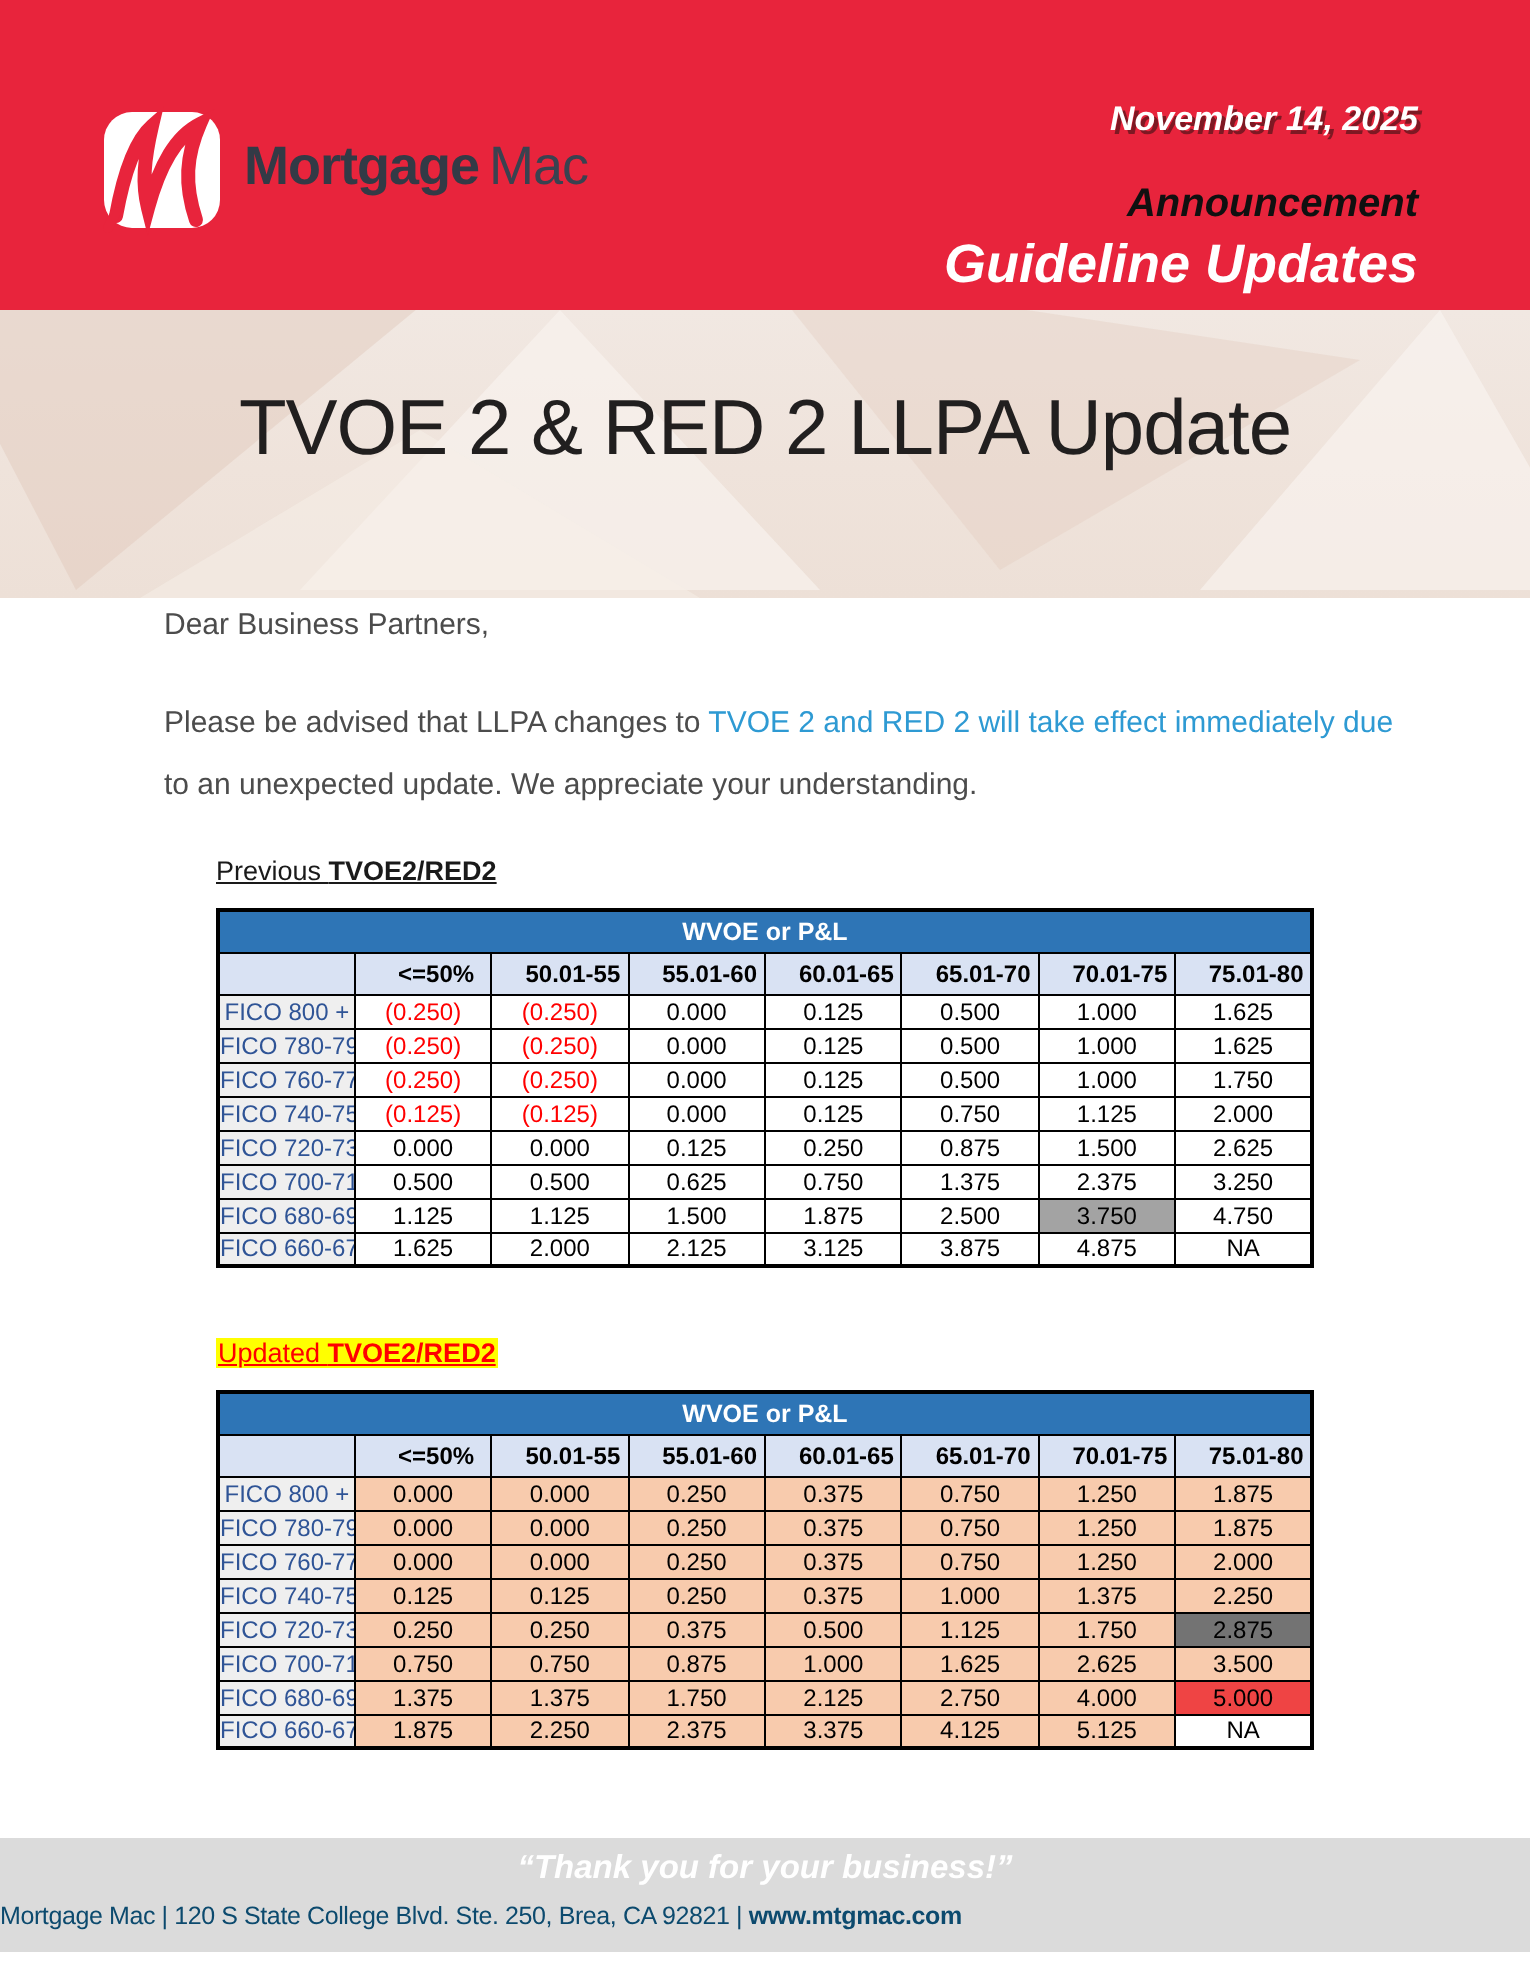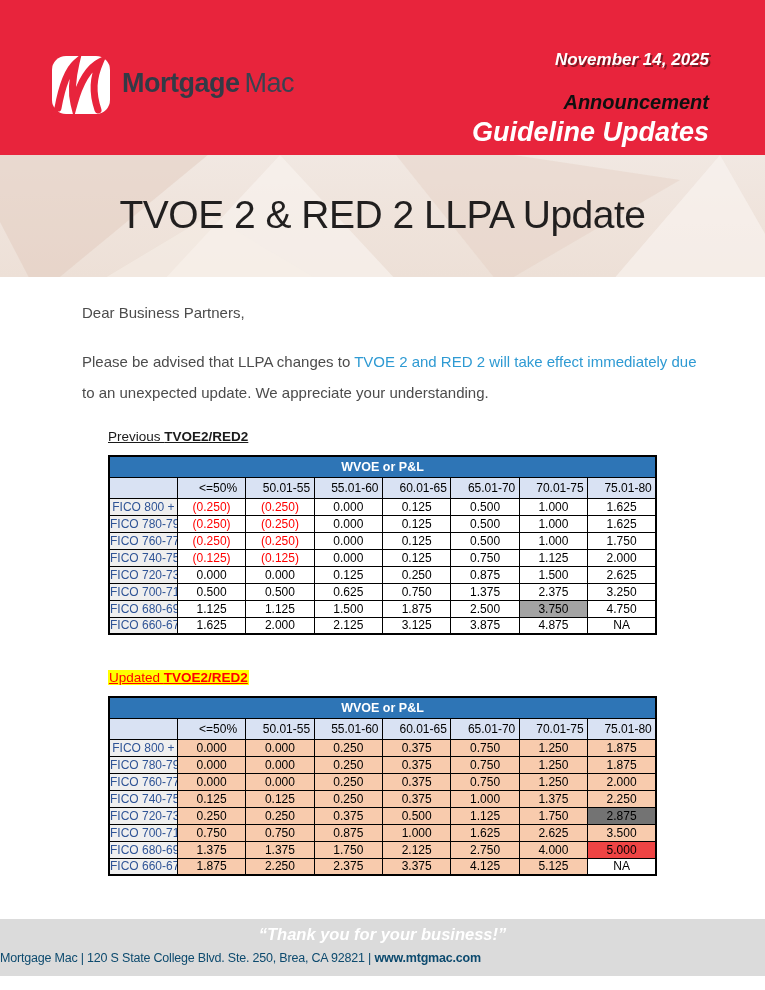--- a/index.html
+++ b/index.html
@@ -43,21 +43,21 @@
     margin-top: 21px;
     font-size: 20px; font-style: italic; font-weight: 600; color: #101010;
   }
   .hdr-guideline {
     margin-top: 3px;
     font-size: 27px; font-style: italic; font-weight: bold; color: #ffffff;
   }
 
   
   .banner {
-    position: absolute; left: 0; top: 155px; width: 765px; height: 122px;
+    position: absolute; left: 0; top: 155px; width: 765px; height: 144px;
     background: linear-gradient(180deg, #F1E8E2 0%, #EFE3DB 55%, #EDE0D7 100%);
     overflow: hidden;
   }
   .tri { position: absolute; }
   .tri1 { left:-40px; top:-10px; width:260px; height:150px; background:rgba(224,200,186,0.45); clip-path:polygon(0 0,100% 0,30% 100%); }
   .tri2 { left:150px; top:0; width:260px; height:140px; background:rgba(248,242,238,0.7); clip-path:polygon(50% 0,100% 100%,0 100%); }
   .tri3 { left:380px; top:-20px; width:300px; height:150px; background:rgba(228,206,192,0.4); clip-path:polygon(0 0,100% 30%,40% 100%); }
   .tri4 { left:600px; top:0; width:200px; height:140px; background:rgba(250,245,241,0.6); clip-path:polygon(60% 0,100% 100%,0 100%); }
   .tri5 { left:60px; top:60px; width:300px; height:90px; background:rgba(246,238,232,0.55); clip-path:polygon(0 100%,50% 0,100% 100%); }
   .banner-title {
@@ -95,21 +95,21 @@
     border-collapse: collapse; table-layout: fixed;
     width: 549px;
     border: 2px solid #000;
   }
   table.llpa td {
     border: 1px solid #000;
     text-align: center; vertical-align: middle;
     overflow: hidden; white-space: nowrap;
   }
   td.band   { background: #2E75B6; color: #fff; font-weight: bold; font-size: 12.5px; height: 21px; }
-  td.colhead{ background: #D9E2F3; color: #000; font-weight: normal; font-size: 12px; height: 21px; padding-left: 13px; }
+  td.colhead{ background: #D9E2F3; color: #000; font-weight: bold; font-size: 12px; height: 21px; padding-left: 13px; }
   td.rowlabel { background: #EFEFEF; color: #2F5496; font-size: 12px; height: 17px; }
   td.val   { color: #000; font-size: 12px; height: 17px; }
   td.neg   { color: #FF0000; }
 
   
   .footer {
     position: absolute; left: 0; top: 919px; width: 765px; height: 57px;
     background: #DBDBDB;
   }
   .footer-thanks {

